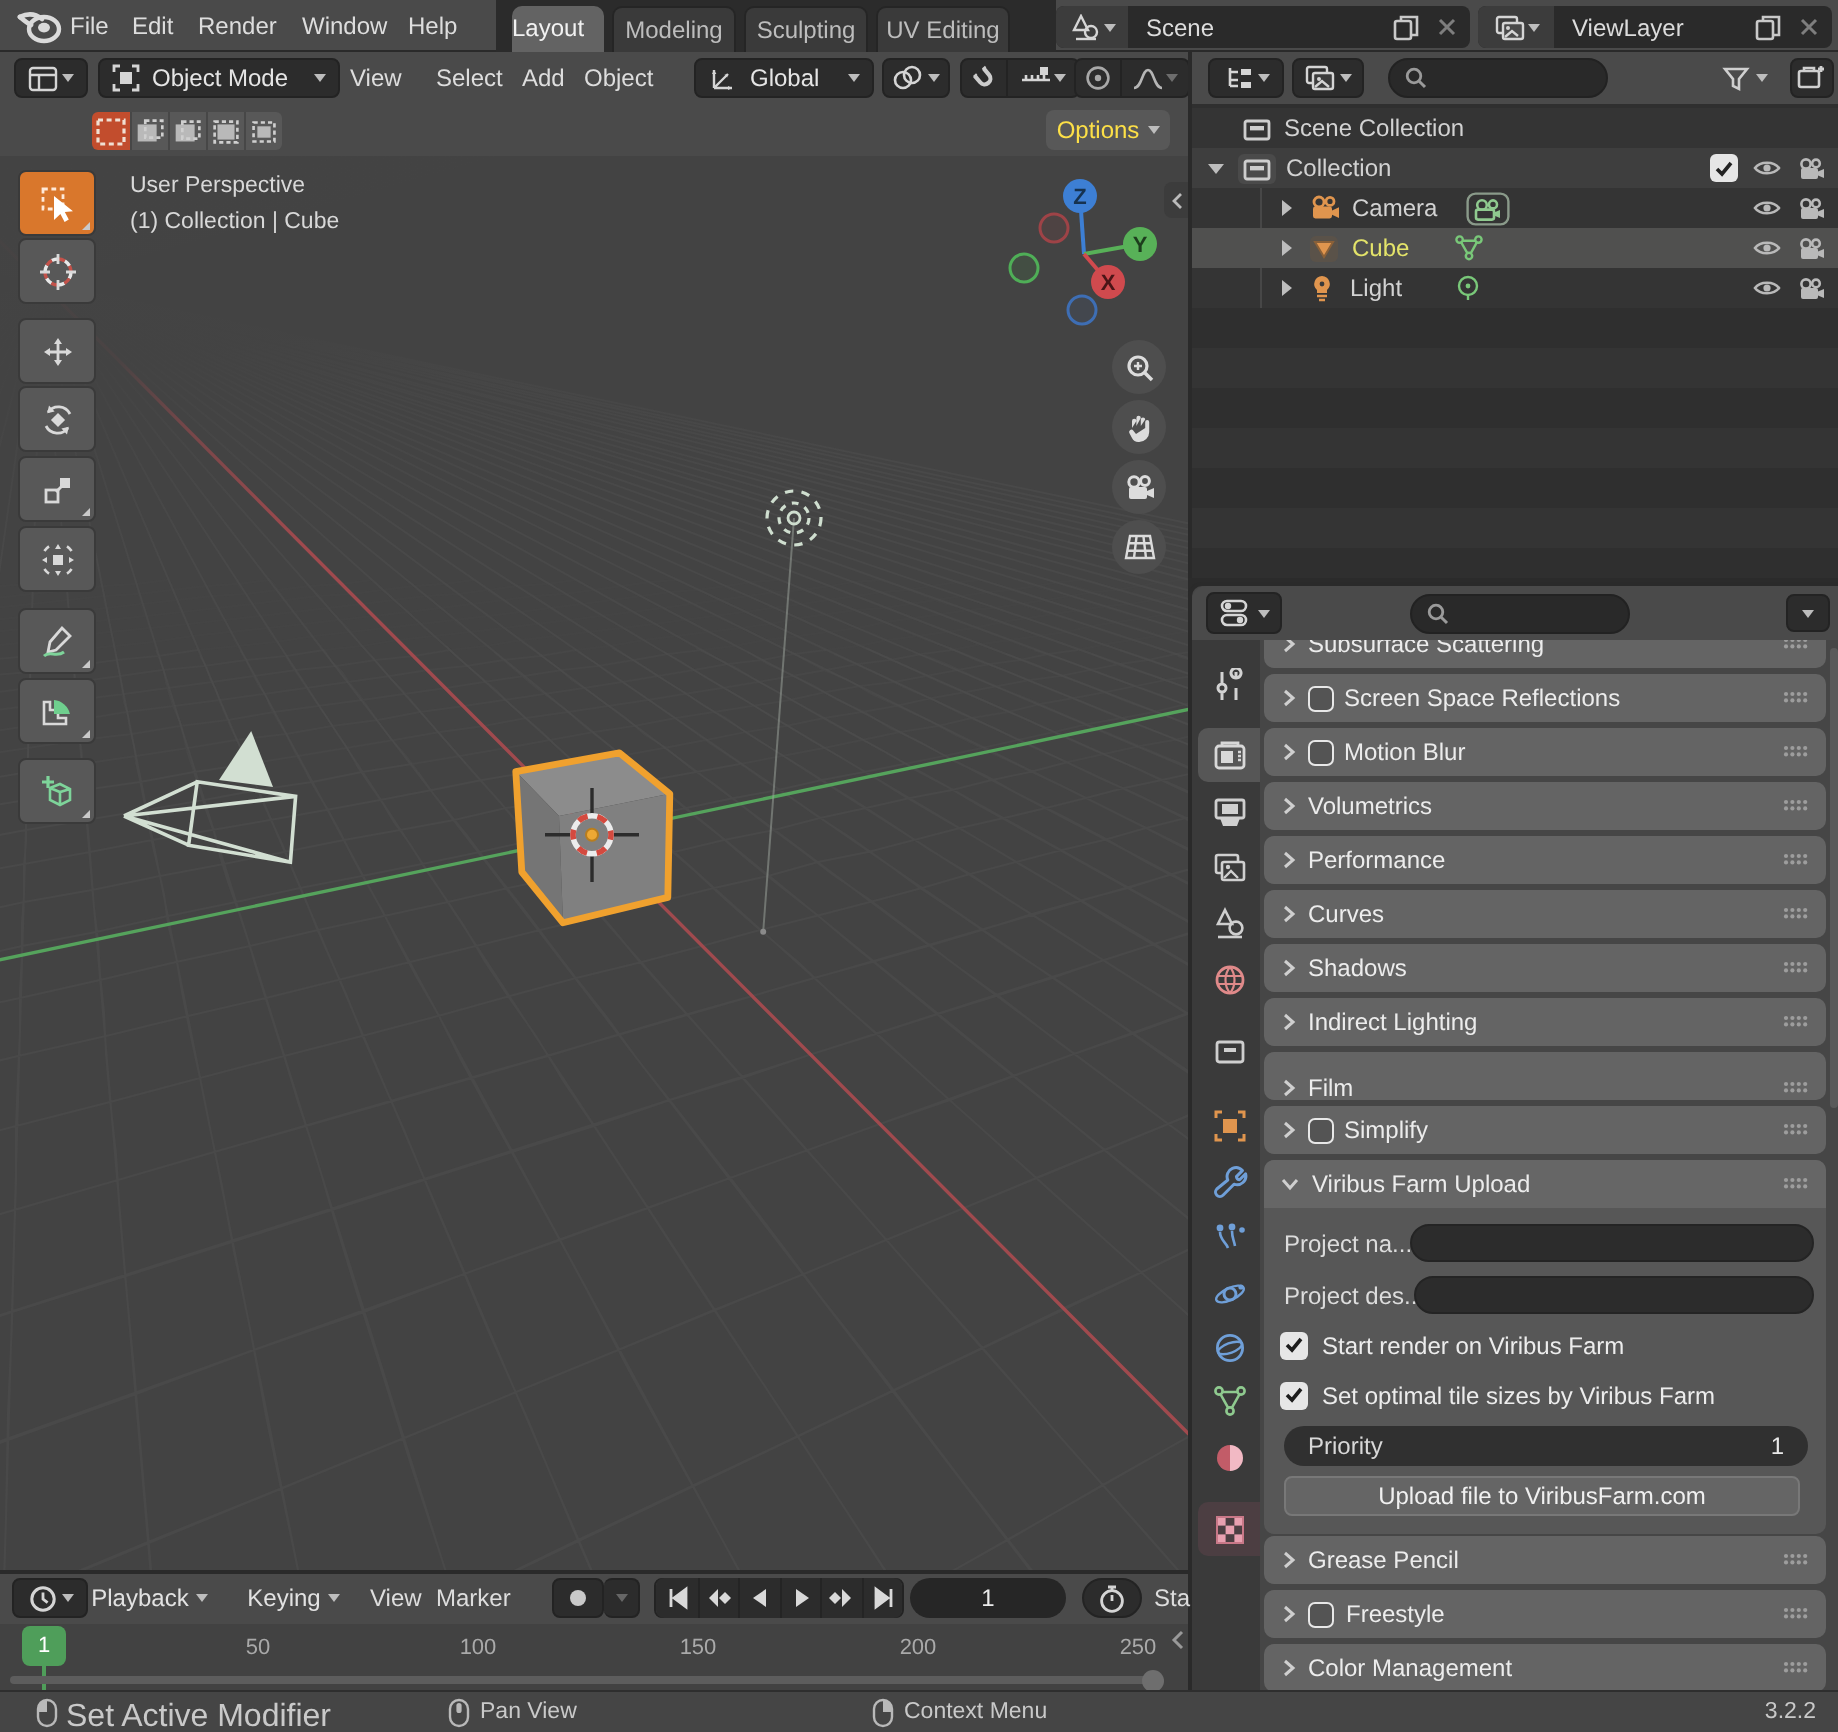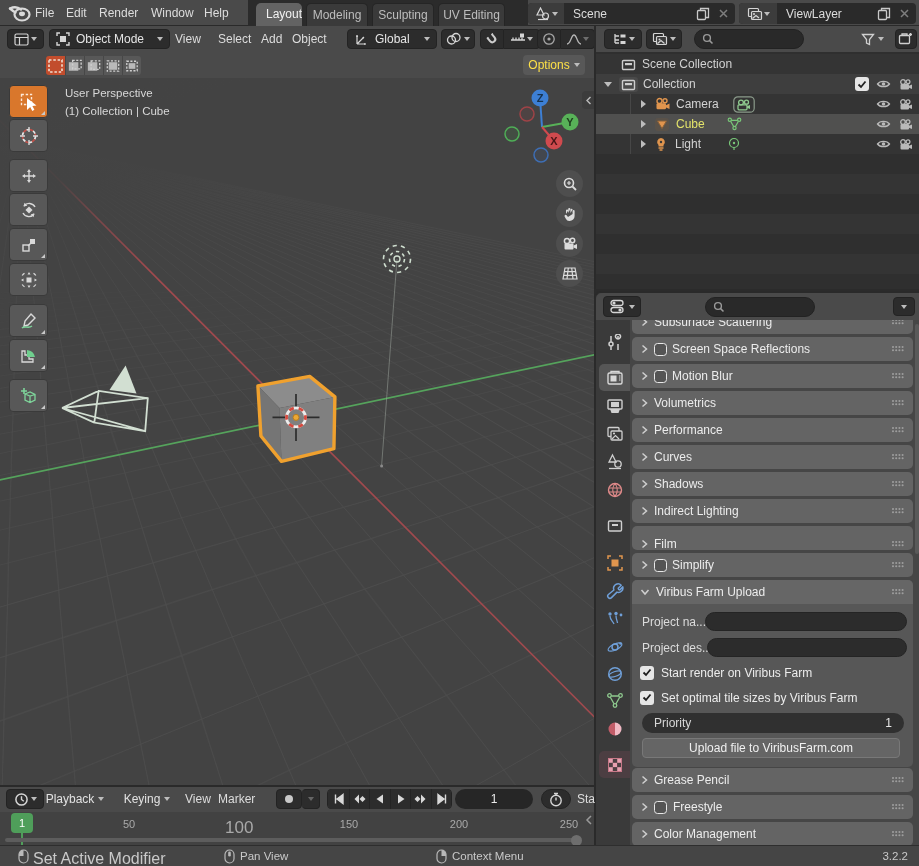--- a/index.html
+++ b/index.html
@@ -17,21 +17,21 @@
 <ellipse cx="14" cy="10.8" rx="3" ry="2.4" fill="#dadada"></ellipse>
 <path d="M2 5.5 Q8 2.5 13 6.5" fill="none" stroke="#dadada" stroke-width="2.4" stroke-linecap="round"></path>
 <path d="M2 5.5 Q5.5 8.5 7.5 9.5" fill="none" stroke="#dadada" stroke-width="2.4" stroke-linecap="round"></path>
 </svg>
       <div class="ab txt" style="left:35px;top:6px;color:#dddddd">File</div>
       <div class="ab txt" style="left:66px;top:6px;color:#dddddd">Edit</div>
       <div class="ab txt" style="left:99px;top:6px;color:#dddddd">Render</div>
       <div class="ab txt" style="left:151px;top:6px;color:#dddddd">Window</div>
       <div class="ab txt" style="left:204px;top:6px;color:#dddddd">Help</div>
       <div class="ab" style="left:248px;top:0;width:280px;height:26px;background:#2b2b2b"></div>
-      <div class="ab txt" style="left:256px;top:3px;width:46px;height:23px;background:#636363;border-radius:5px 5px 0 0;text-align:right;line-height:23px;color:#f2f2f2">Layout</div>
+      <div class="ab txt" style="left:256px;top:3px;width:46px;height:23px;background:#636363;border-radius:5px 5px 0 0;text-align:left;line-height:23px;color:#f2f2f2">Layout</div>
       <div class="ab txt" style="left:306px;top:3px;width:62px;height:23px;background:#3a3a3a;border:1px solid #252525;border-bottom:none;border-radius:5px 5px 0 0;text-align:center;line-height:22px;color:#bdbdbd">Modeling</div>
       <div class="ab txt" style="left:372px;top:3px;width:62px;height:23px;background:#3a3a3a;border:1px solid #252525;border-bottom:none;border-radius:5px 5px 0 0;text-align:center;line-height:22px;color:#bdbdbd">Sculpting</div>
       <div class="ab txt" style="left:438px;top:3px;width:67px;height:23px;background:#3a3a3a;border:1px solid #252525;border-bottom:none;border-radius:5px 5px 0 0;text-align:center;line-height:22px;color:#bdbdbd">UV Editing</div>
       <div class="ab row" style="left:739px;top:3px;width:177px;height:21px;background:#2a2a2a;border-radius:4px">
         <div class="row" style="width:38px;height:21px;background:#3c3c3c;border-radius:4px 0 0 4px;justify-content:center">
           <svg width="16" height="14" viewBox="0 0 16 14">
             <rect x="1.5" y="1.5" width="10" height="8" rx="1" fill="none" stroke="#d5d5d5" stroke-width="1.2"></rect>
             <rect x="4.5" y="4.5" width="10" height="8" rx="1" fill="#4a4a4a" stroke="#d5d5d5" stroke-width="1.2"></rect>
             <circle cx="7" cy="7" r="1" fill="#d5d5d5"></circle>
             <path d="M5.5 11.5 L9 8.5 L12 11" stroke="#d5d5d5" fill="none" stroke-width="1.2"></path>
@@ -993,21 +993,21 @@
         <span style="color:#eaeaea">1</span>
       </div>
       <div class="ab row" style="left:541px;top:2px;width:30px;height:20px;background:#2c2c2c;border:1px solid #232323;border-radius:10px;justify-content:center">
         <svg width="14" height="15" viewBox="0 0 14 15">
           <circle cx="7" cy="8.5" r="5.2" fill="none" stroke="#d5d5d5" stroke-width="1.4"></circle>
           <path d="M7 5.5 V8.5 M5 1.5 H9 M7 1.5 V3" stroke="#d5d5d5" stroke-width="1.4"></path>
         </svg>
       </div>
       <div class="ab txt" style="left:577px;top:5px;color:#dddddd">Sta</div>
       <div class="ab txt" style="left:115px;top:31px;width:28px;text-align:center;color:#a9a9a9;font-size:11px">50</div>
-      <div class="ab txt" style="left:225px;top:31px;width:28px;text-align:center;color:#a9a9a9;font-size:17px">100</div>
+      <div class="ab txt" style="left:225px;top:31px;width:28px;text-align:center;color:#a9a9a9;font-size:11px">100</div>
       <div class="ab txt" style="left:335px;top:31px;width:28px;text-align:center;color:#a9a9a9;font-size:11px">150</div>
       <div class="ab txt" style="left:445px;top:31px;width:28px;text-align:center;color:#a9a9a9;font-size:11px">200</div>
       <div class="ab txt" style="left:555px;top:31px;width:28px;text-align:center;color:#a9a9a9;font-size:11px">250</div>
       <div class="ab" style="left:11px;top:26px;width:22px;height:20px;background:#4f9e5a;border-radius:4px 4px 4px 4px;text-align:center;line-height:20px;color:#fff;font-size:11px">1</div>
       <div class="ab" style="left:21px;top:46px;width:1.5px;height:14px;background:#4f9e5a"></div>
       <div class="ab" style="left:5px;top:51px;width:573px;height:4px;background:#5d5d5d;border-radius:2px"></div>
       <div class="ab" style="left:571px;top:48px;width:11px;height:11px;background:#6e6e6e;border-radius:50%"></div>
       <div class="ab row" style="left:585px;top:28px">
         <svg width="8" height="10" viewBox="0 0 8 10">
           <path d="M6 1 L2 5 L6 9" stroke="#999" stroke-width="1.5" fill="none"></path>

